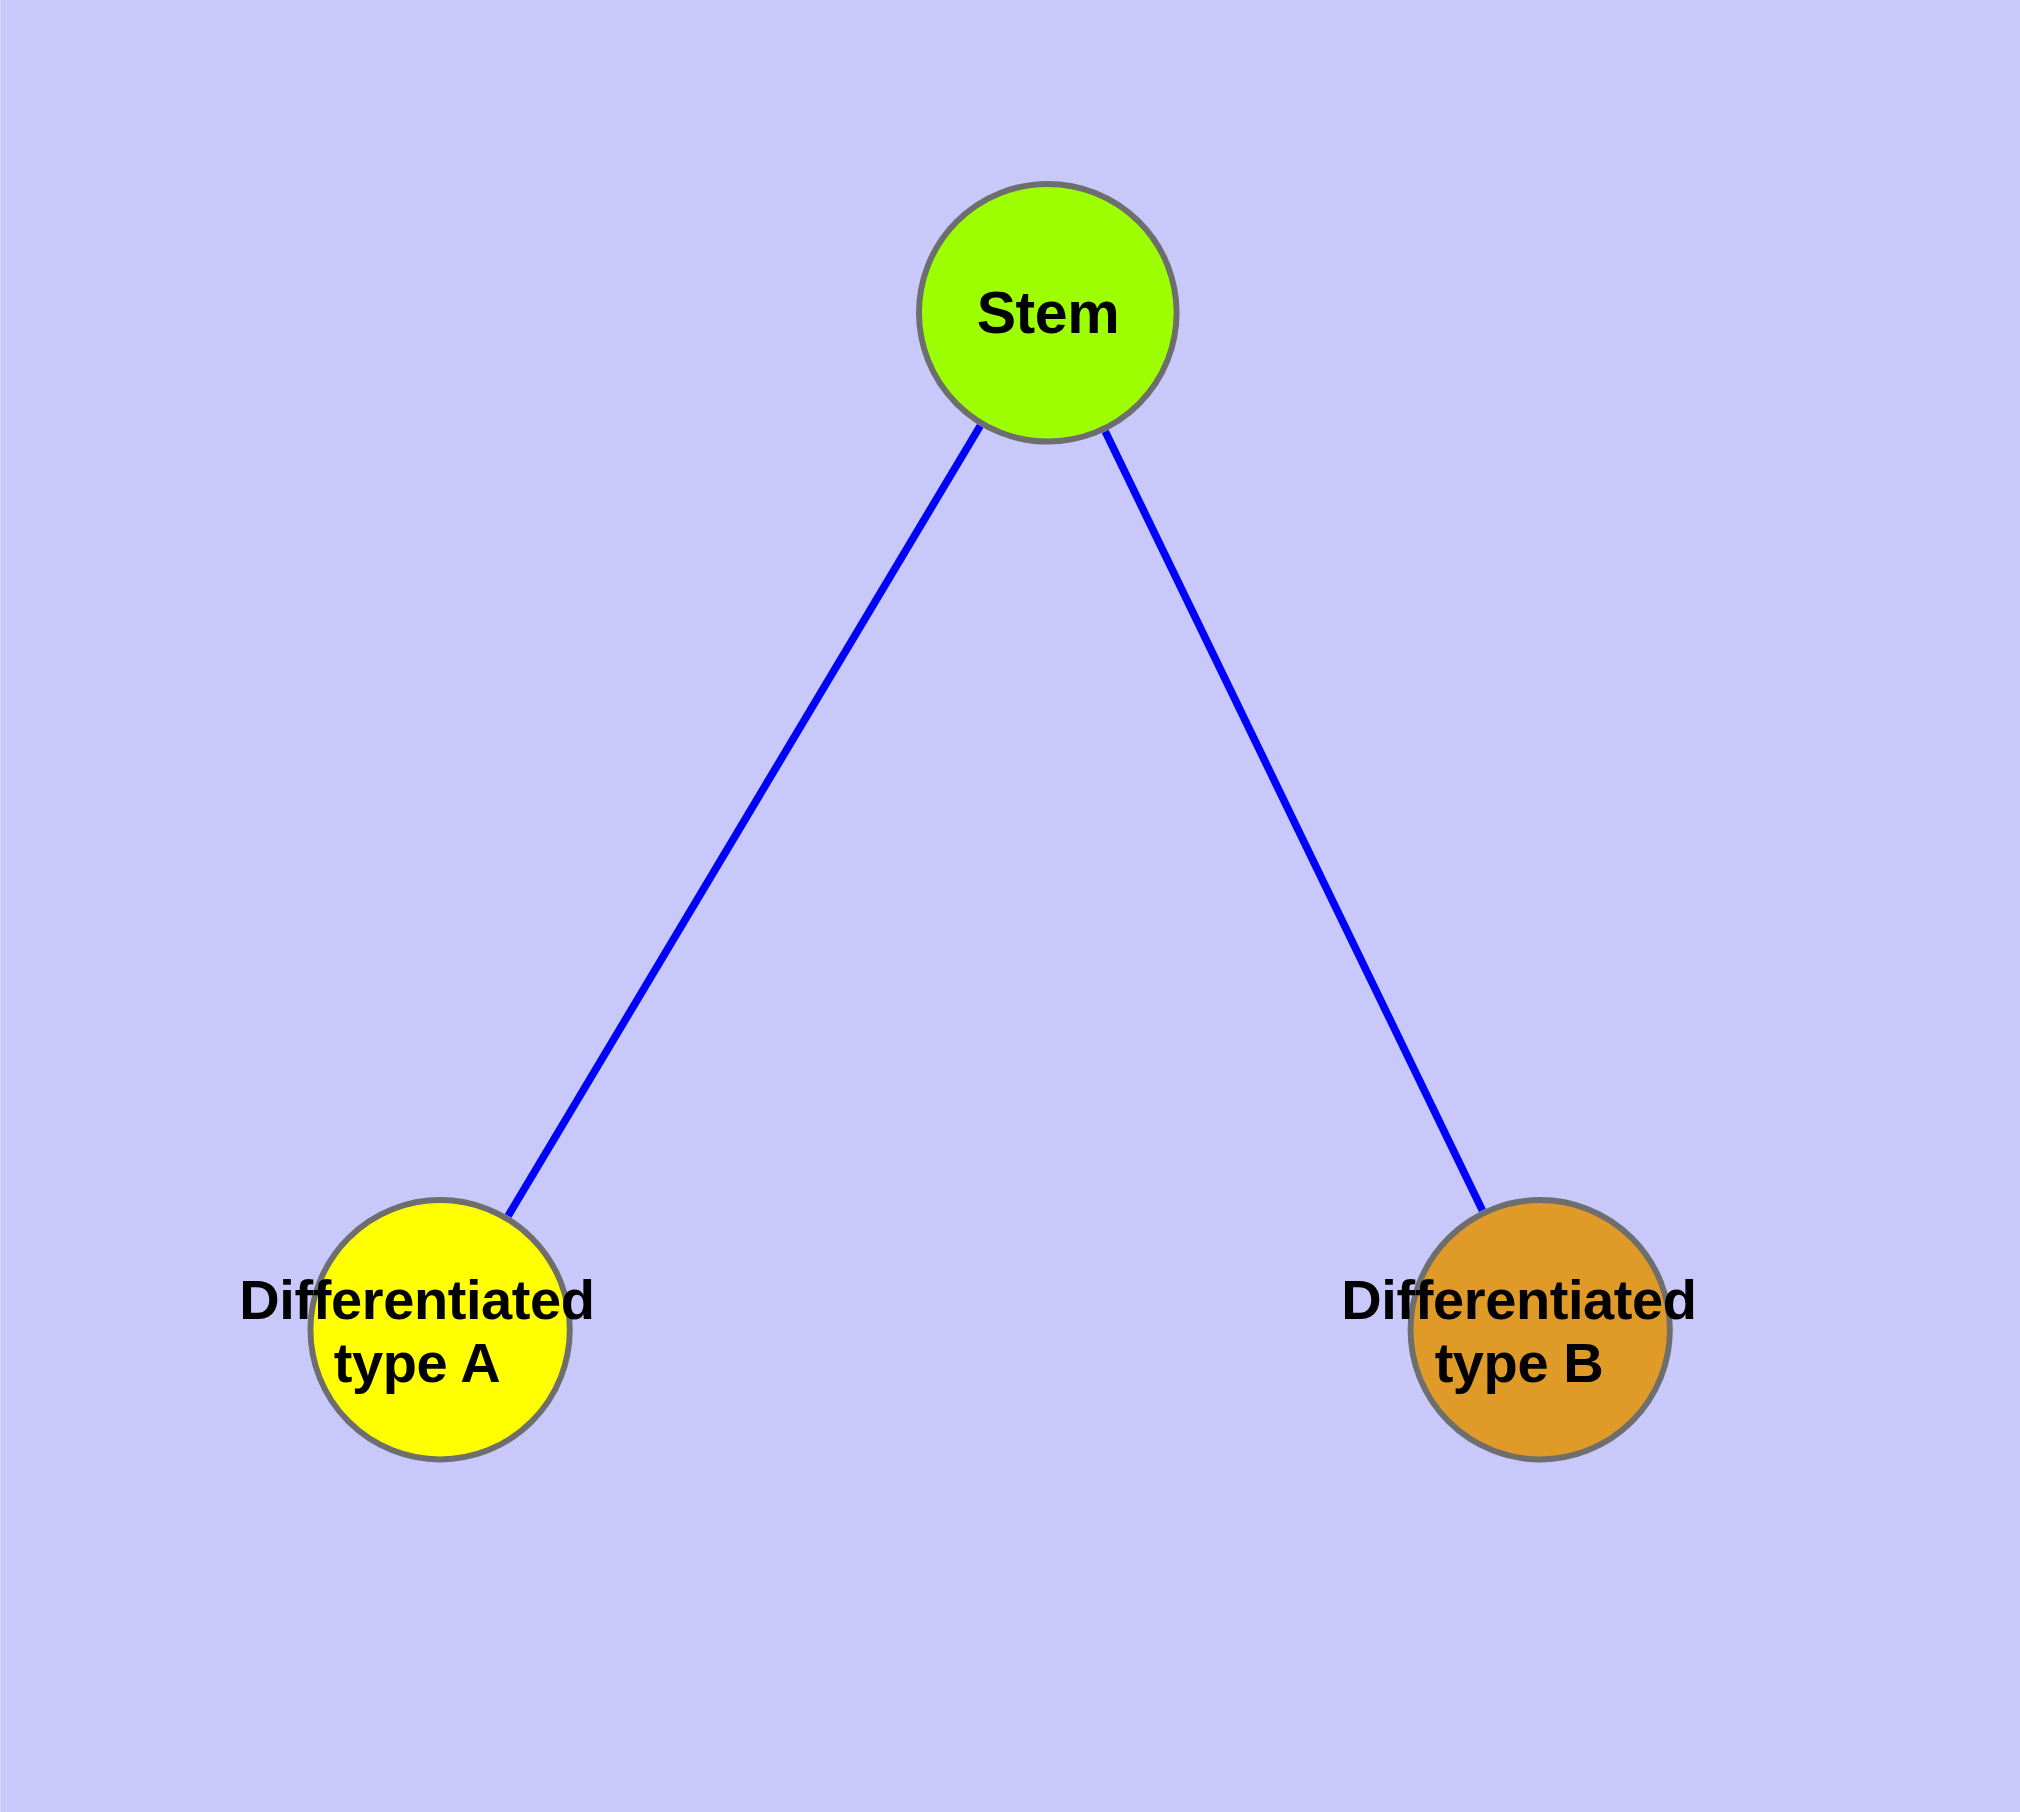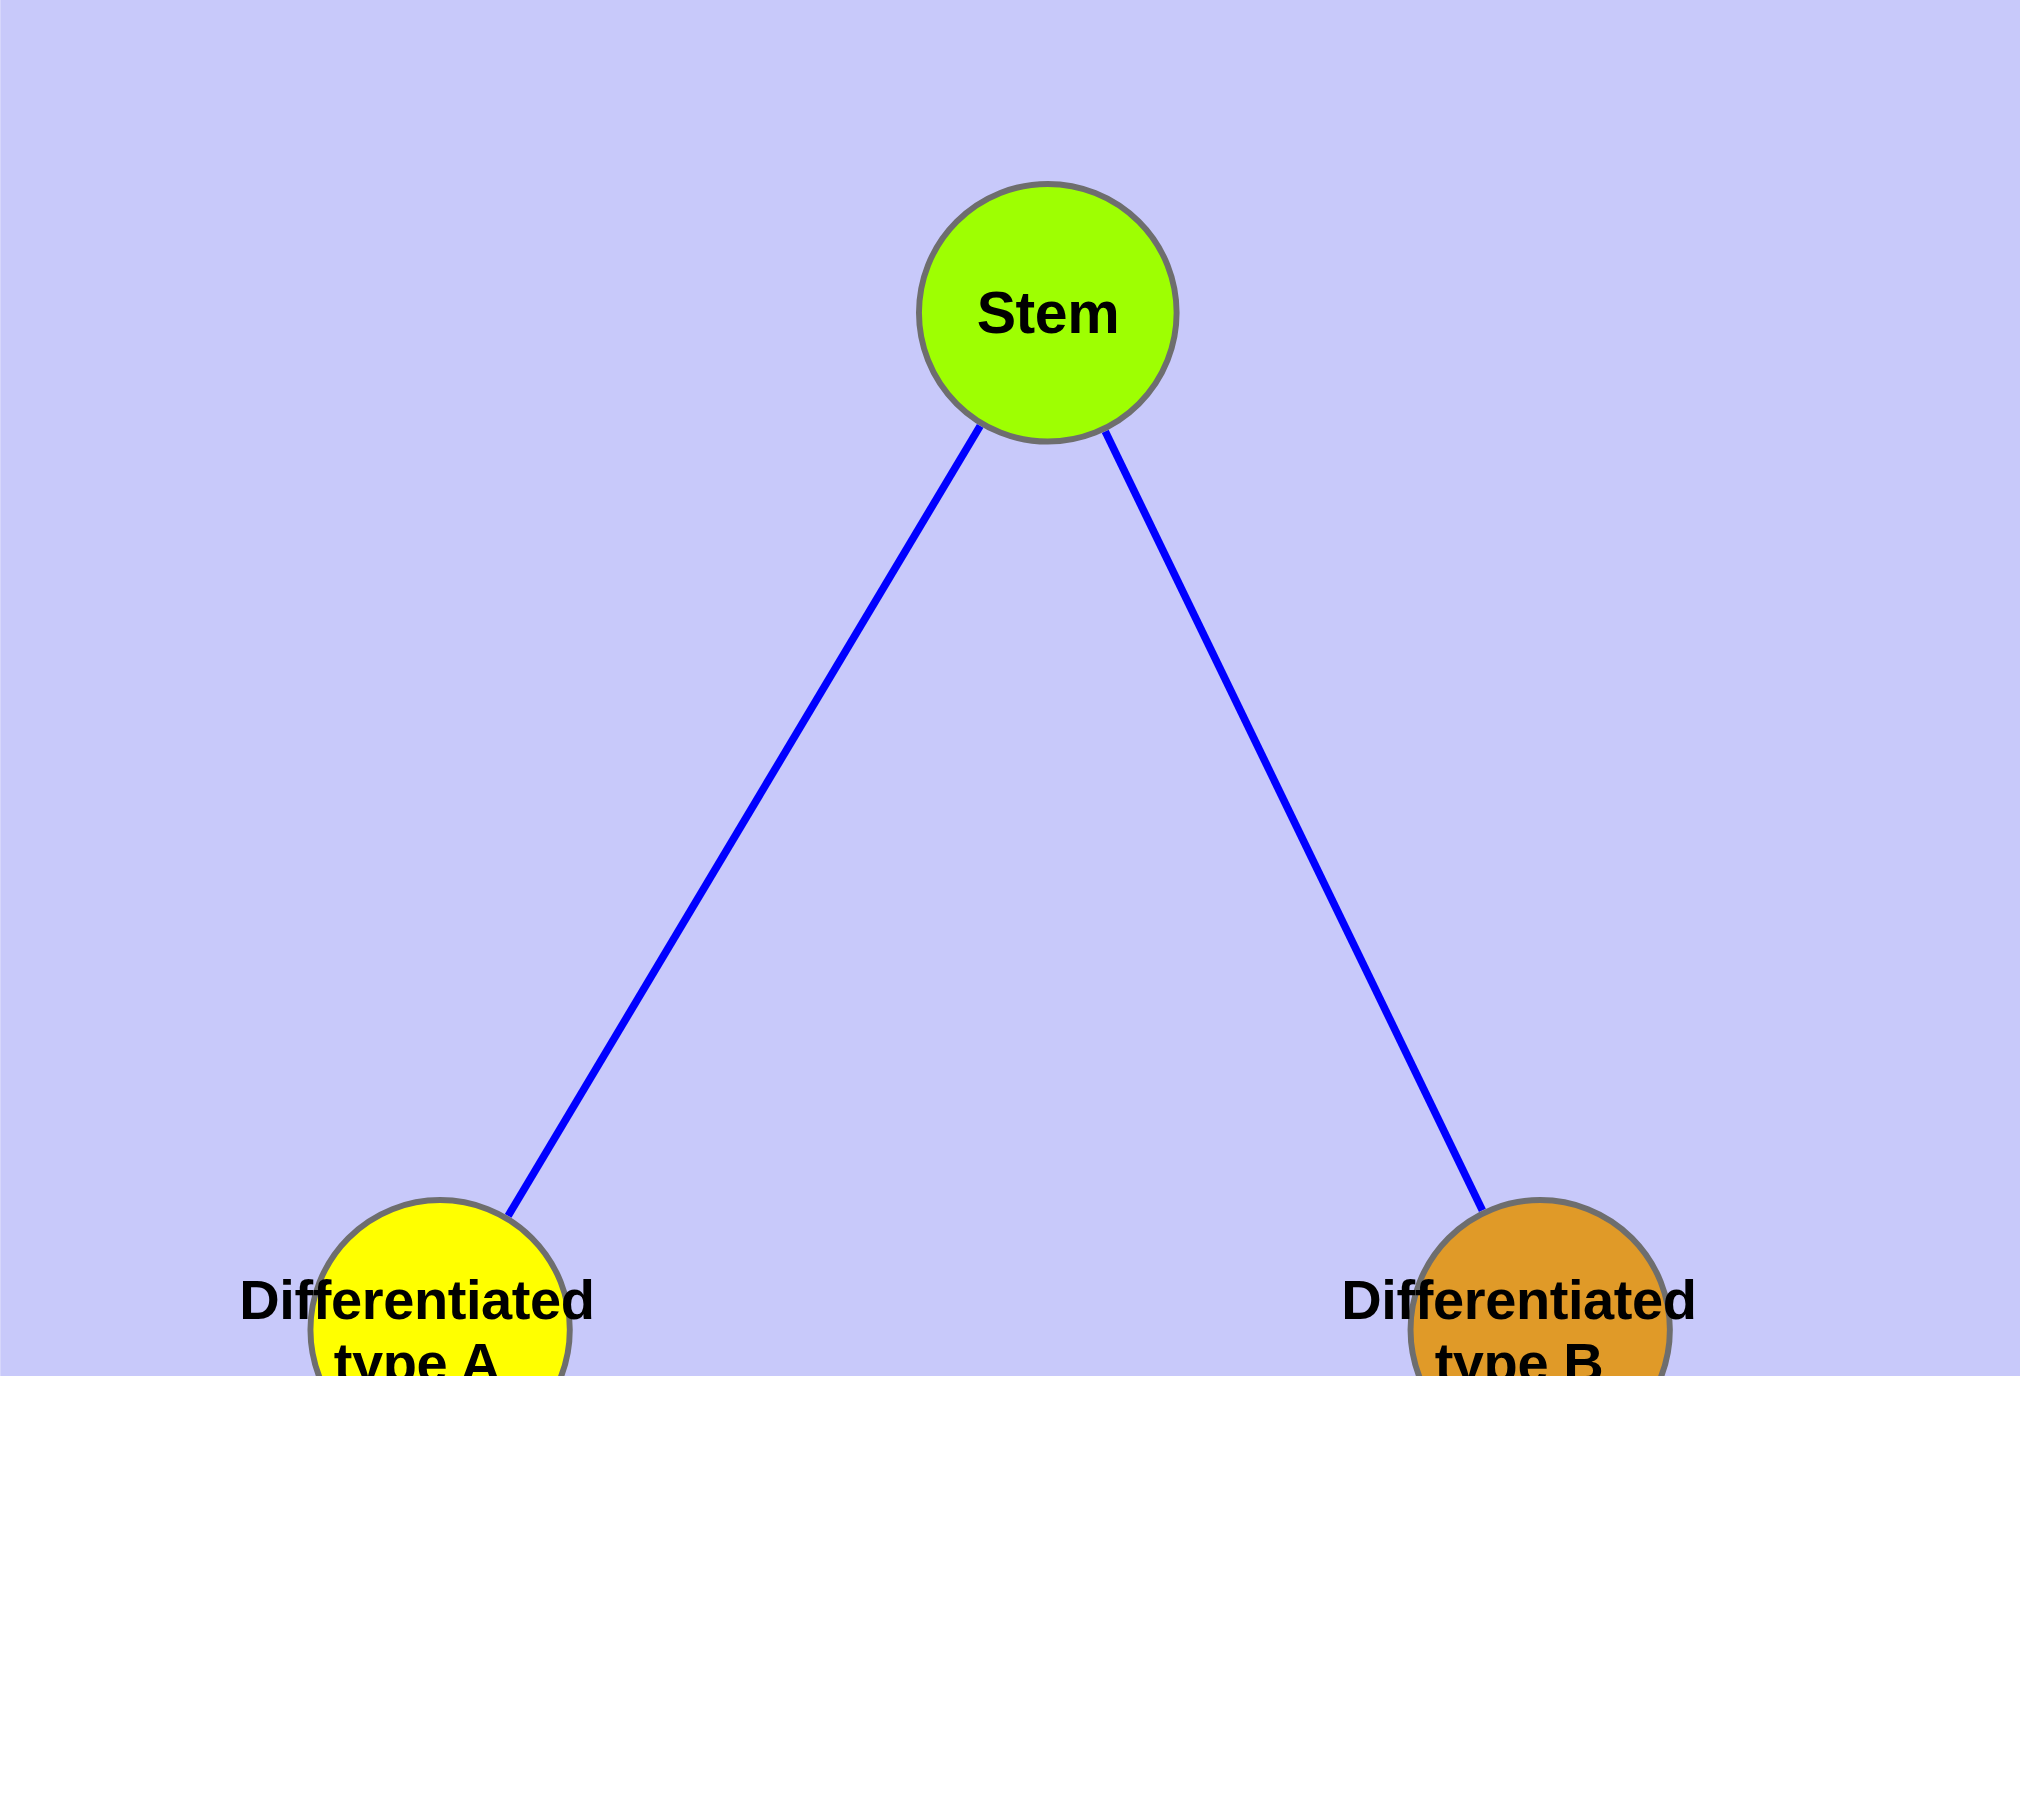--- a/index.html
+++ b/index.html
@@ -48,21 +48,21 @@
   #label-type-b {
     left: 1519px;
     top: 1332px;
     transform: translate(-50%, -50%);
     font-size: 56px;
   }
 </style>
 </head>
 <body>
 
-<div id="stage" style="width: 2021px; height: 1376px;">
+<div id="stage" style="width: 2021px; height: 1812px;">
 
   <svg id="graph-canvas" viewBox="0 0 2384 2138" xmlns="http://www.w3.org/2000/svg" style="width: 2021px; height: 1812px;">
 
     <rect id="bg-rect" x="0" y="0" width="2384" height="2138" fill="#c8c9fa"></rect>
 
     <g id="edges-layer">
         <line x1="1156.241426295911" y1="502.4871526428269" x2="599.2714905767842" y2="1434.6544090765117" stroke="#0000ff" stroke-width="9" stroke-linecap="butt"></line>
         <line x1="1303.763256567001" y1="508.95853335697257" x2="1748.8009668634363" y2="1428.1414117661336" stroke="#0000ff" stroke-width="9" stroke-linecap="butt"></line>
       </g>
     <g id="nodes-layer">

